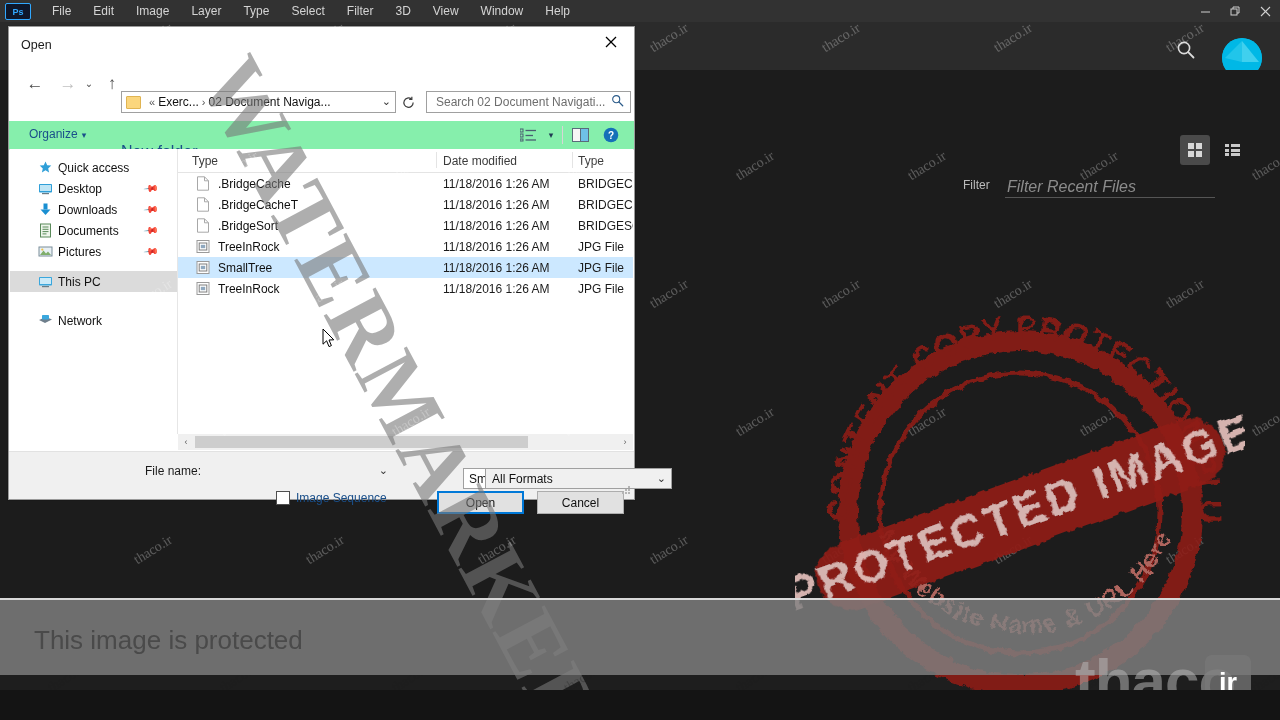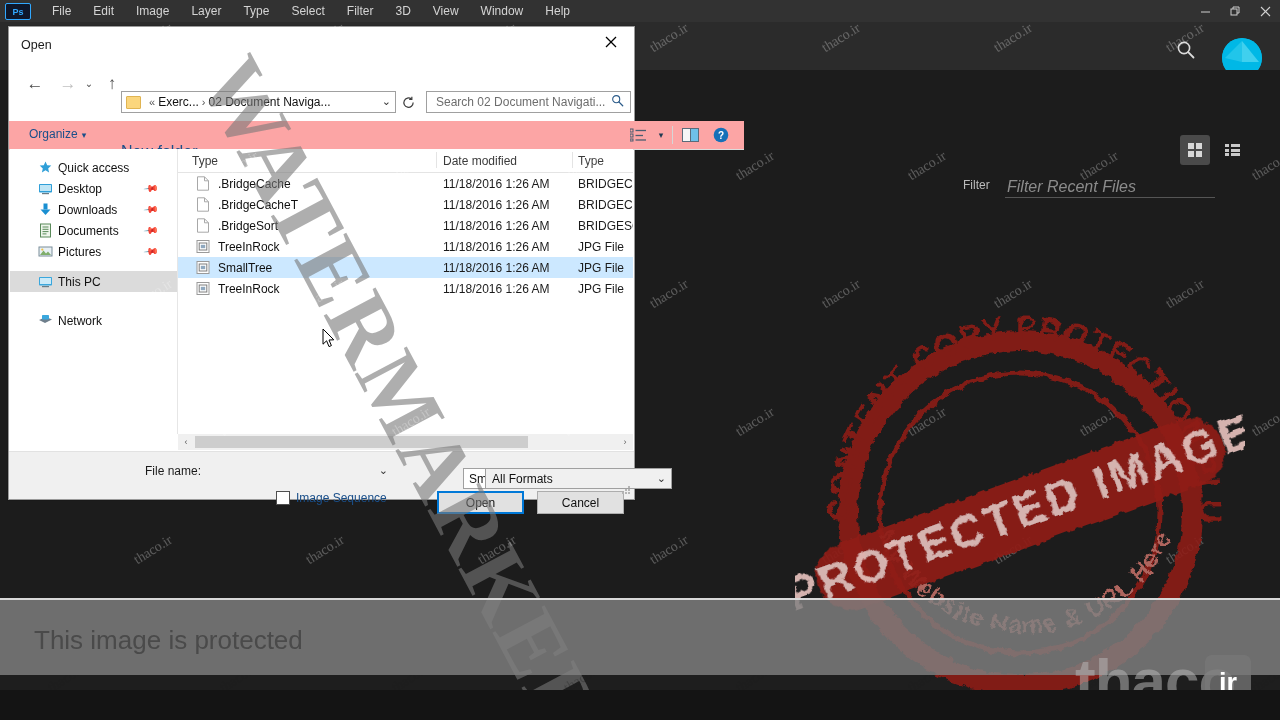--- a/index.html
+++ b/index.html
@@ -110,21 +110,21 @@
     border:1px solid #a0a0a0;background:#fff;box-sizing:border-box;
     display:flex;align-items:center;
   }
   .searchbox input{
     border:0;outline:none;flex:1;font-size:12px;color:#6d6d6d;margin-left:7px;
     font-family:"Liberation Sans",sans-serif;background:transparent;
   }
   .searchbox input::placeholder{color:#6d6d6d;}
 
   .dlg-toolbar{
-    position:absolute;left:0;top:94px;width:735px;height:28px;background:#fca5a5;
+    position:absolute;left:0;top:94px;width:625px;height:28px;background:#86efac;
     border-bottom:1px solid #dcdcdc;
   }
   .tb-organize{position:absolute;left:20px;top:6px;color:#1a4f8a;font-size:12px;}
   .tb-newfolder{position:absolute;left:112px;top:6px;color:#1a4f8a;font-size:16px;margin-top:16px;}
   .tb-caret{font-size:9px;color:#1a4f8a;margin-left:4px;}
   .tb-right{position:absolute;right:8px;top:3px;display:flex;align-items:center;gap:0px;}
   .tb-icon{width:30px;height:22px;display:flex;align-items:center;justify-content:center;}
   .tb-divider{width:1px;height:18px;background:#d6d6d6;margin:0 3px;}
 
   

